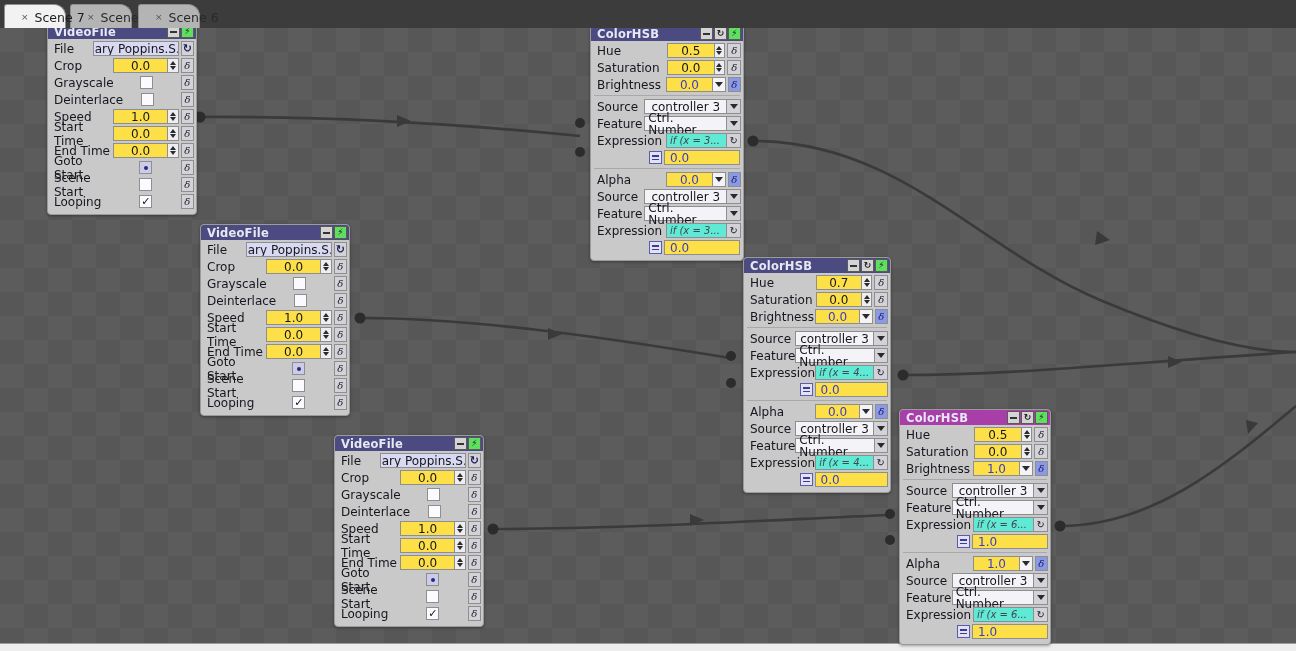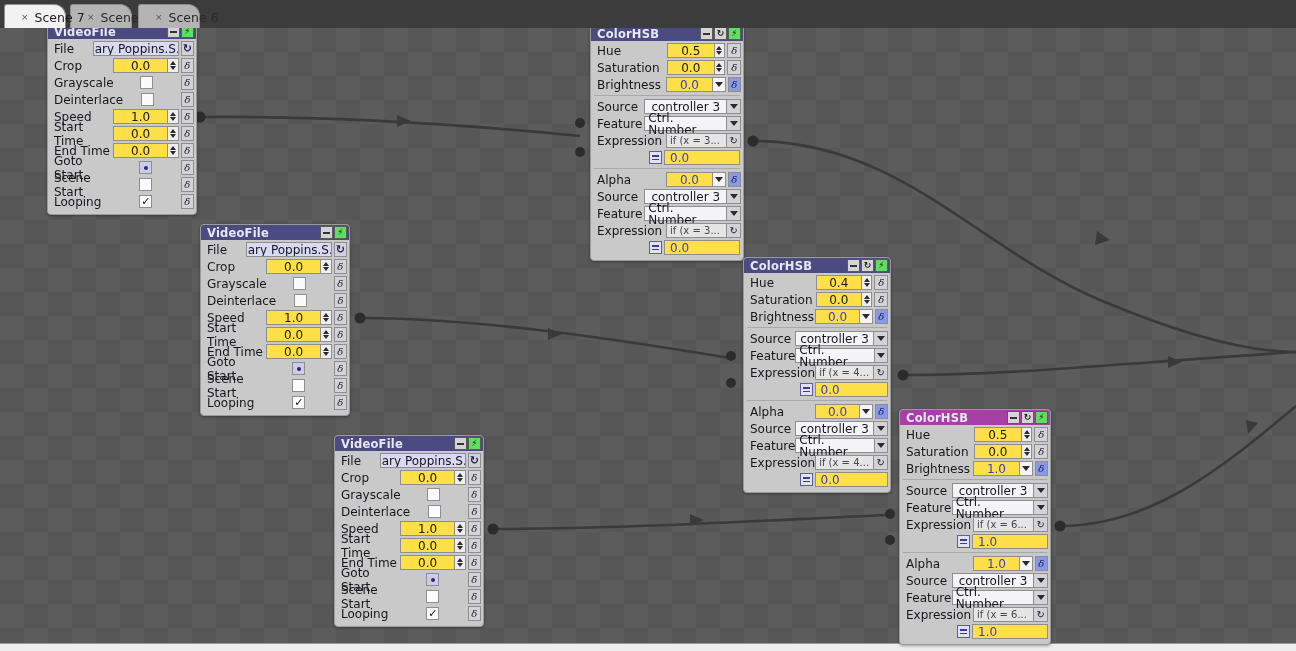--- a/index.html
+++ b/index.html
@@ -110,21 +110,21 @@
     background: #fde047;
     font-size: 12px;
     color: #16161e;
     display: flex; align-items: center;
     padding: 0 3px;
     line-height: 1;
   }
   .field.num { justify-content: center; }
   .field.filelist { background: #d9d9f2; justify-content: center; overflow: hidden; white-space: nowrap; }
   .field.blueval { color: #3b3bc8; justify-content: center; }
-  .field.expr { font-size: 10px; color: #46464e; background: #e5e5e5; justify-content: flex-start; }
+  .field.expr { font-size: 10px; color: #46464e; background: #5eead4; justify-content: flex-start; font-style: italic; }
   .field.exprval { color: #3b3bc8; justify-content: flex-start; padding-left: 5px; }
   .field.sel { background: #f4f4f8; justify-content: center; }
   .spin {
     width: 11px; height: 15px; box-sizing: border-box;
     border: 1px solid #8e8e8e; border-left: none;
     background: #eeeef2;
     display: flex; flex-direction: column; align-items: center; justify-content: center;
     gap: 1px;
   }
   .spin .up, .spin .dn {
@@ -650,21 +650,21 @@
           <span class="bar"></span>
         </span>
       <span class="hbtn">↻</span>
       <span class="hbtn green">
           <span>⚡</span>
         </span>
     </div>
     <div class="node-body">
       <div class="row">
         <span class="lbl" style="width:68px;">Hue</span>
-        <span class="field num" style="width:47px;">0.4</span>
+        <span class="field num" style="width:47px;">0.7</span>
         <span class="spin">
             <span class="up"></span>
             <span class="dn"></span>
           </span>
         <span class="linkbtn">δ</span>
       </div>
       <div class="row">
         <span class="lbl" style="width:68px;">Saturation</span>
         <span class="field num" style="width:47px;">0.0</span>
         <span class="spin">

